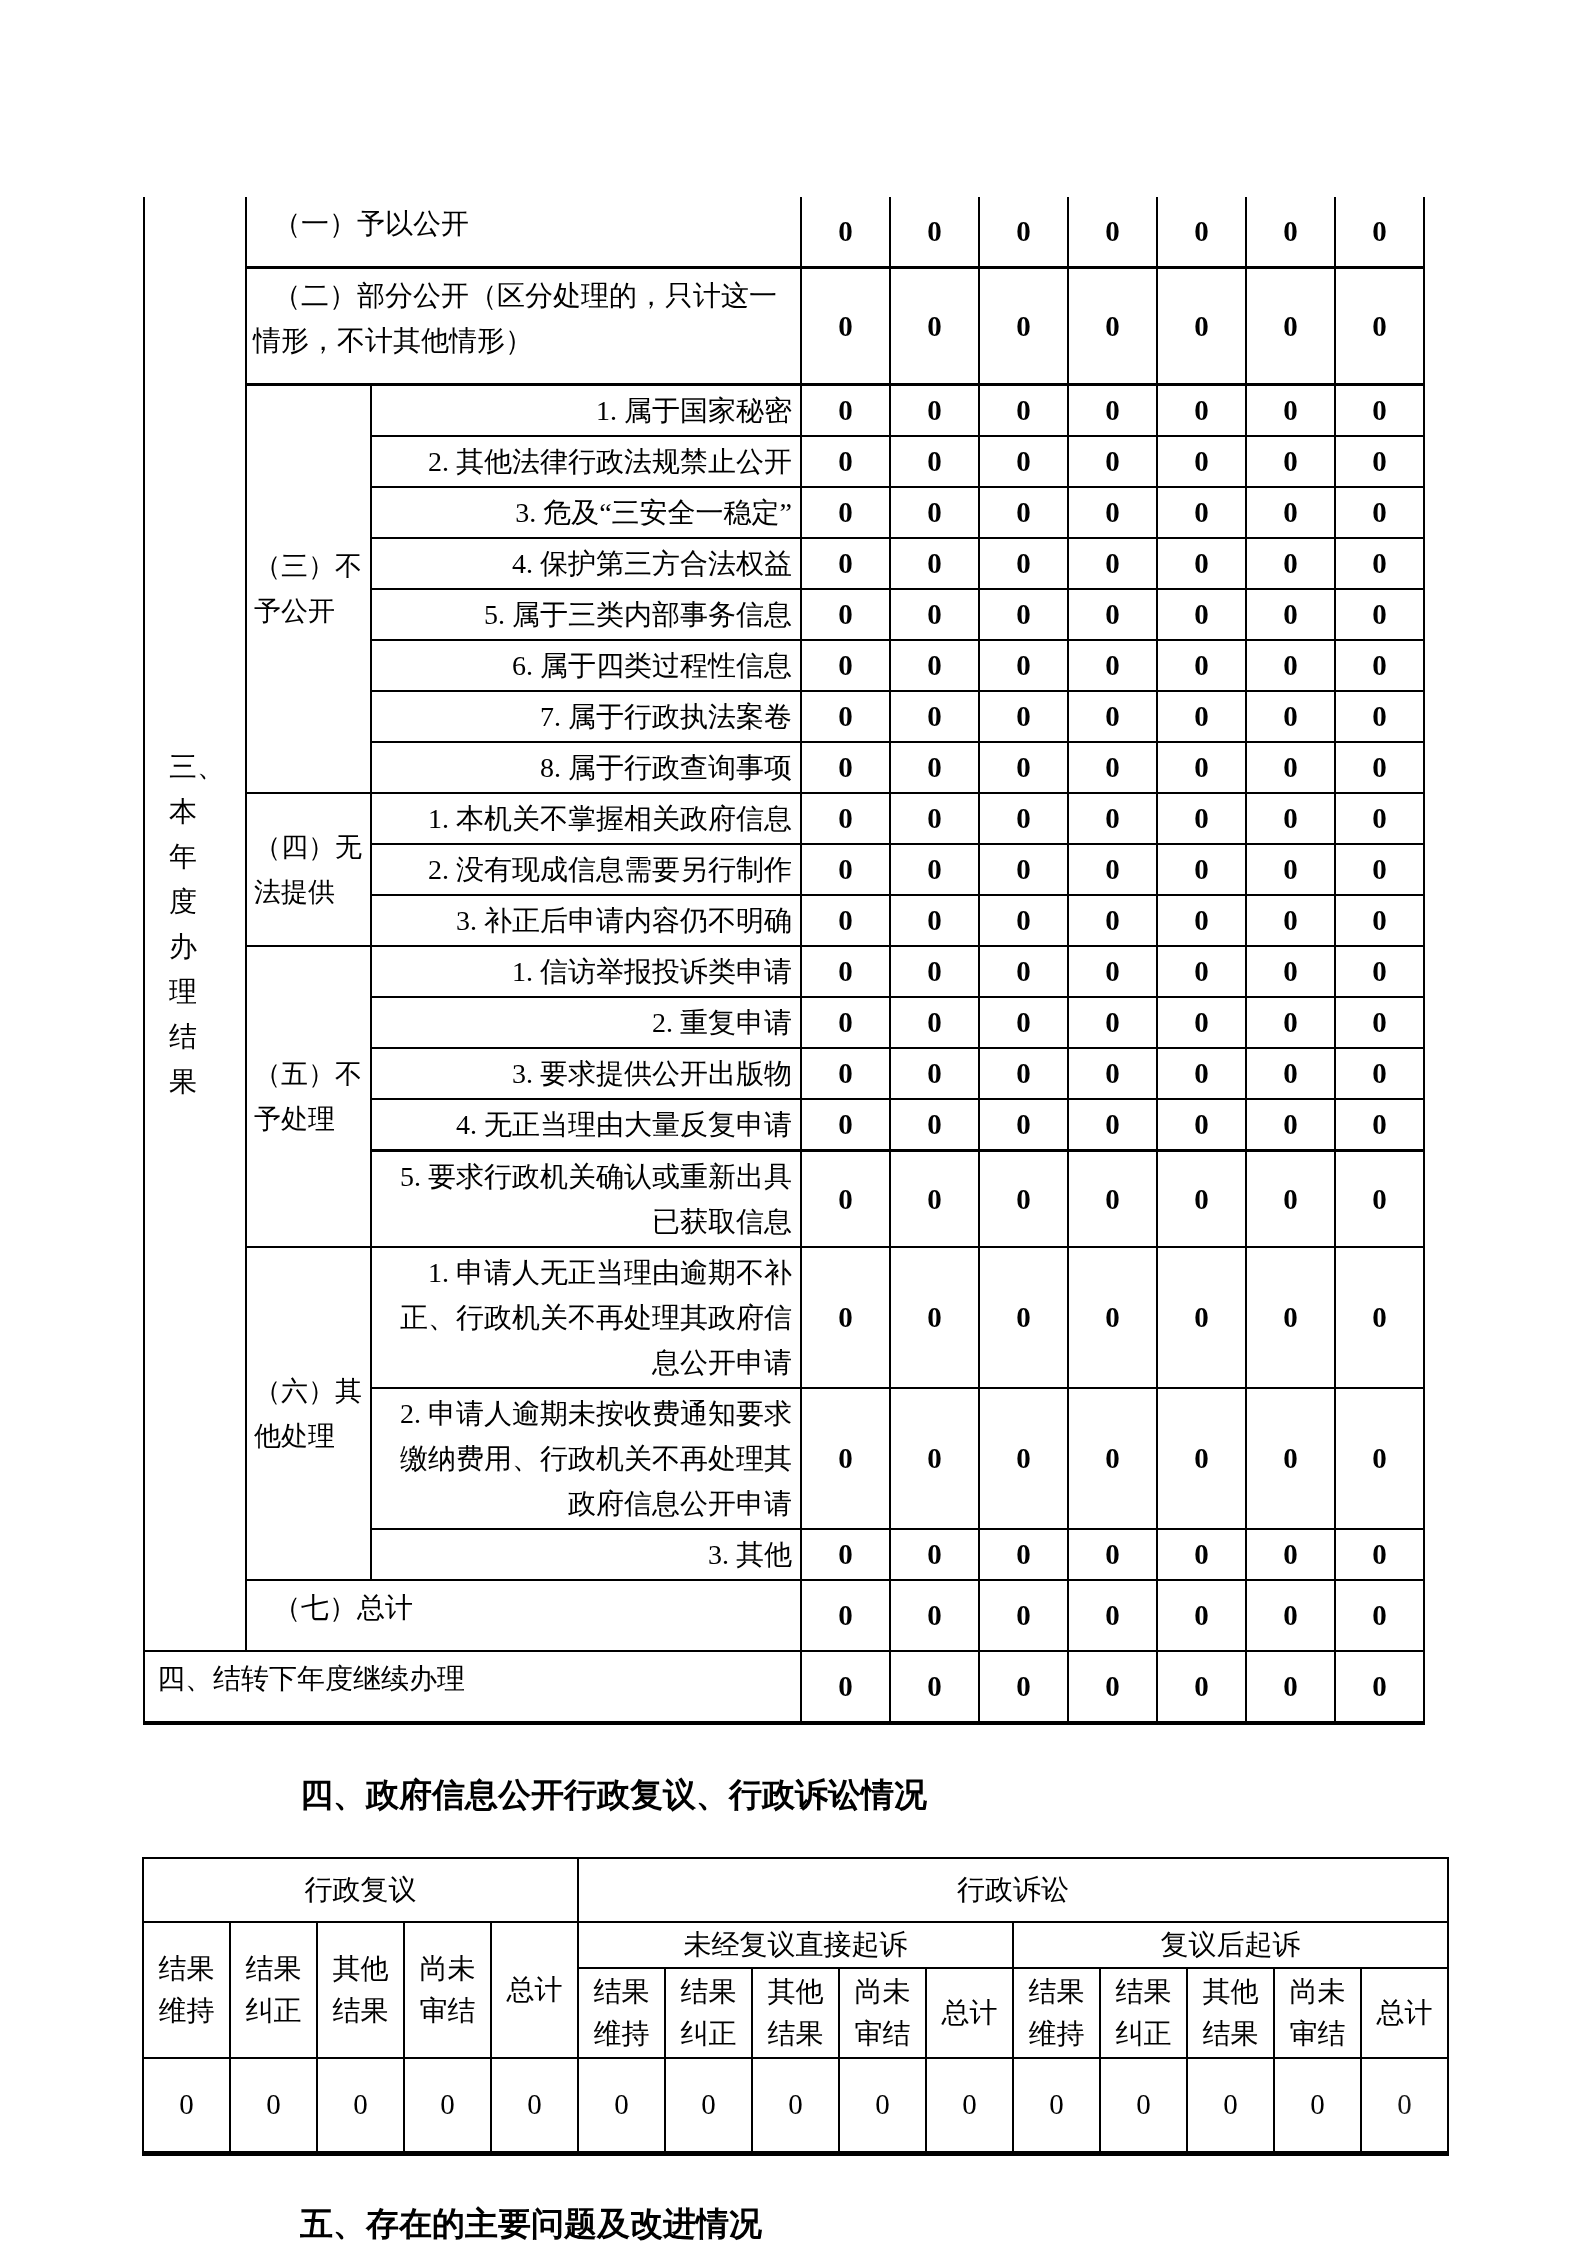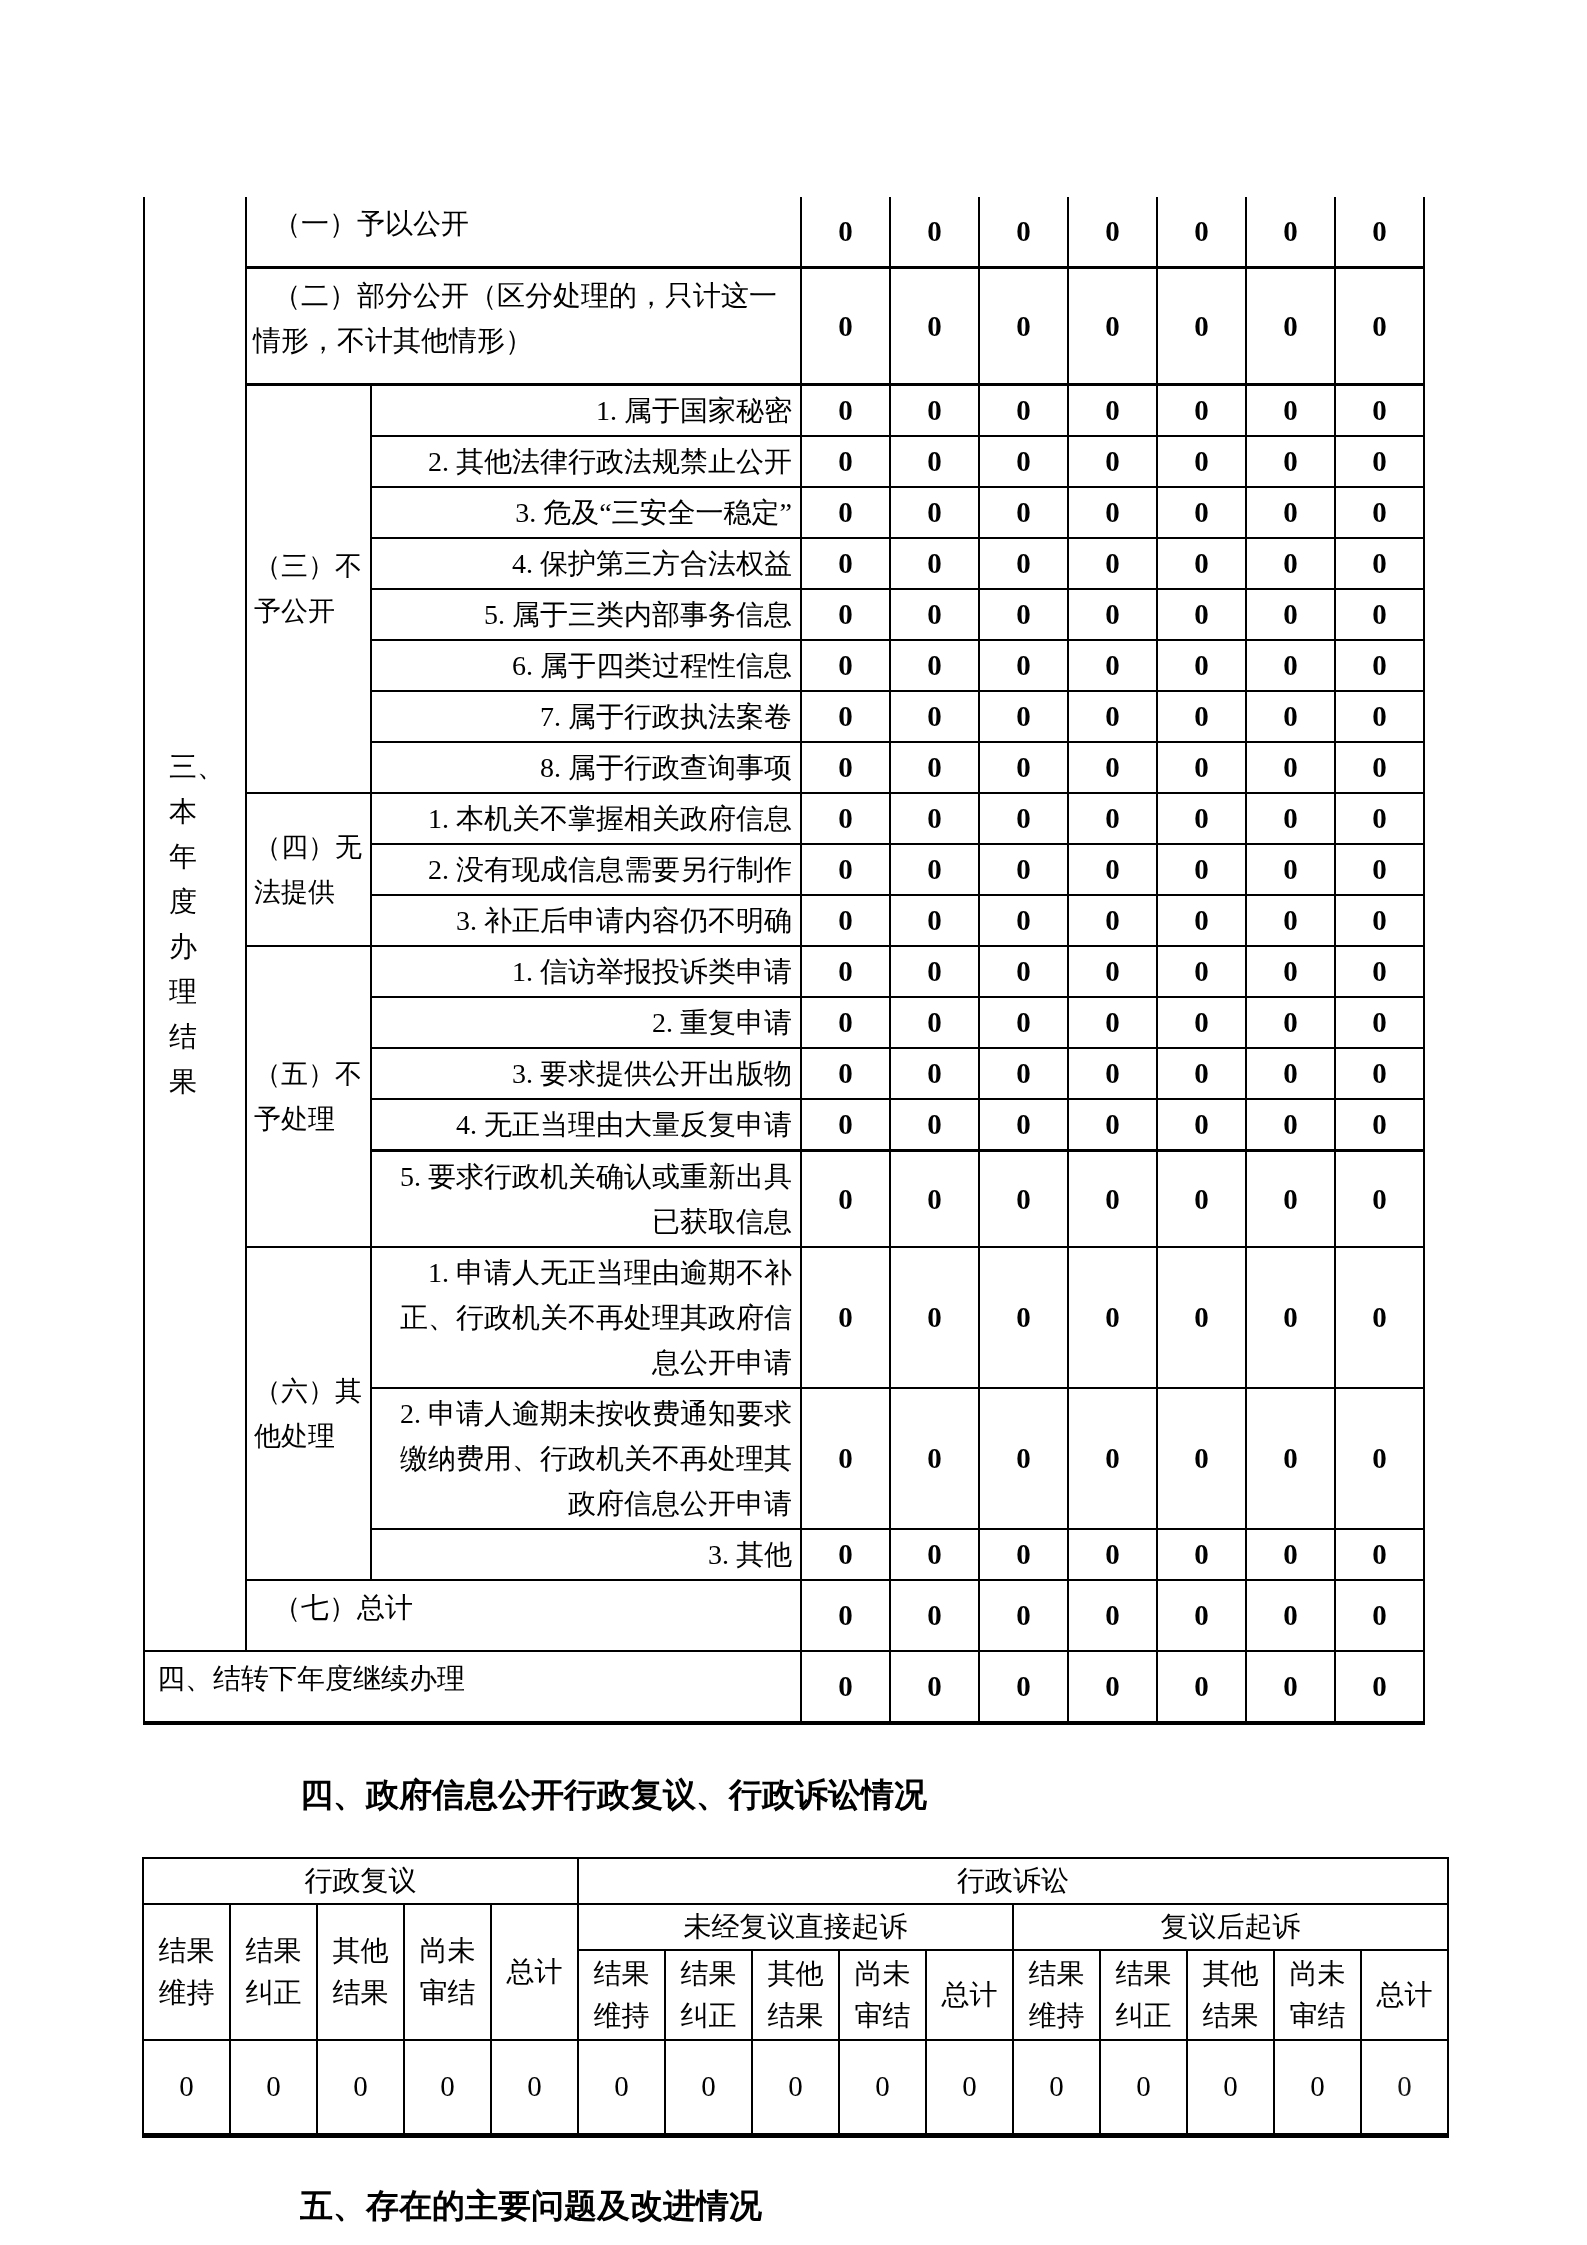--- a/index.html
+++ b/index.html
@@ -62,21 +62,21 @@
     font-size:28px;
   }
   .t2 th, .t2 td { border:2px solid #000; font-weight:400; vertical-align:middle; text-align:center; }
   .t2 th { line-height:42px; padding:0 2px; }
   col.cw { width:87px; }
   .t2 .val { font-size:29px; }
   .t2 td.zlight { font-weight:400; }
   .zlight { font-weight:400 !important; color:#161616; }
 
   tr.h54{height:54px} tr.h99{height:99px} tr.h45{height:45px} tr.h90{height:90px}
-  tr.h135{height:135px} tr.h46{height:46px} tr.h40{height:46px} tr.h92{height:95px}
+  tr.h135{height:135px} tr.h46{height:64px} tr.h40{height:46px} tr.h92{height:95px}
   tr.h88{height:90px}
 </style>
 </head>
 <body>
 
 <div class="page">
 
   <table class="t1">
     <colgroup>
         <col class="ca">

